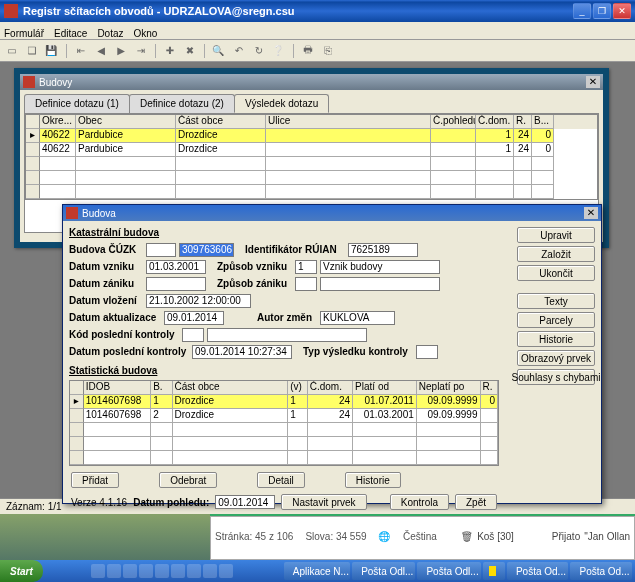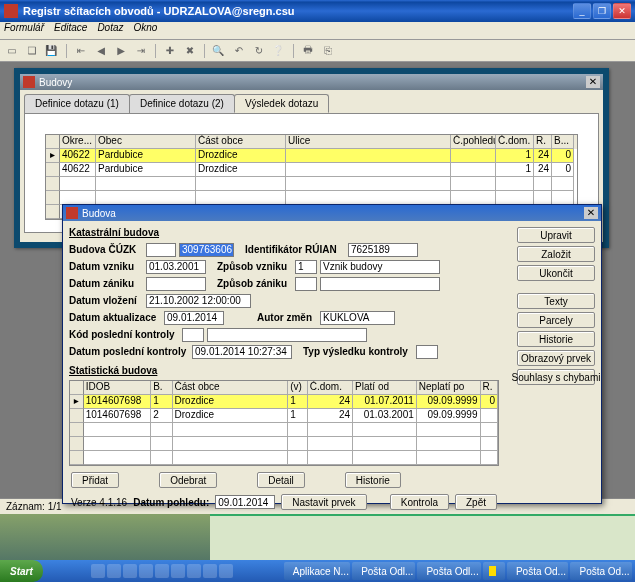--- a/index.html
+++ b/index.html
@@ -3,21 +3,21 @@
 <meta charset="utf-8">
 <style>
   * { box-sizing: border-box; margin: 0; padding: 0; font-family: Tahoma, Arial, sans-serif; font-size: 10px; }
   body { background: #3b6ea5; width: 635px; height: 582px; overflow: hidden; position: relative; }
   .win-titlebar { height: 22px; background: linear-gradient(to bottom,#2a6ad2,#0d47a1 10%,#2a6ad2 50%,#0d47a1); color: #fff; display: flex; align-items: center; padding: 0 4px; }
   .win-titlebar .icon { width: 14px; height: 14px; background: #c0392b; margin-right: 5px; }
   .win-titlebar .title { flex: 1; font-weight: bold; font-size: 11px; white-space: nowrap; overflow: hidden; }
   .win-ctrls { display: flex; gap: 2px; }
   .win-ctrls span { width: 18px; height: 16px; background: linear-gradient(#5b8ee0,#2a6ad2); border: 1px solid #fff2; display: flex; align-items: center; justify-content: center; color: #fff; border-radius: 2px; font-size: 9px; cursor: pointer; }
   .win-ctrls .close { background: linear-gradient(#e77,#c33); }
-  .menubar { height: 18px; background: #ece9d8; display: flex; align-items: flex-start; padding: 0 4px; gap: 10px; border-bottom: 1px solid #999; font-style: italic; }
+  .menubar { height: 18px; background: #ece9d8; display: flex; align-items: flex-end; padding: 0 4px; gap: 10px; border-bottom: 1px solid #999; }
   .menubar span { cursor: pointer; }
   .toolbar { height: 22px; background: #ece9d8; display: flex; align-items: center; padding: 0 4px; gap: 4px; border-bottom: 1px solid #999; }
   .tbicon { width: 16px; height: 16px; display: inline-flex; align-items: center; justify-content: center; color: #666; cursor: pointer; }
   .tbsep { width: 1px; height: 14px; background: #aaa; margin: 0 2px; }
   .workspace { position: absolute; top: 62px; left: 0; right: 0; bottom: 22px; background: #7a7a7a; }
   .status-line { position: absolute; bottom: 68px; left: 0; right: 0; height: 16px; background: #ece9d8; color: #000; padding: 0 6px; display: flex; align-items: center; font-size: 10px; border-top:1px solid #888;}
   .status-line .right { margin-left: auto; font-size: 9px; color:#555; }
   .bottom-area { position:absolute; bottom:22px; left:0; right:0; height:46px; background:#d9e6c9; border-top:2px solid #3a6; }
   .bottom-area .inner { position:absolute; left:210px; top:0; right:0; bottom:0; background:#fff; border:1px solid #aaa; padding:2px 4px; display:flex; flex-direction:column; }
   .bottom-area .inforow { display:flex; gap:8px; color:#555; font-size:9px; align-items:center; justify-content:space-between;}
@@ -32,21 +32,21 @@
 
   
   .mdi1 { position:absolute; top:6px; left:14px; width:595px; height:180px; background:#ece9d8; border:6px solid #0c4a6e; box-shadow:1px 1px 3px #0006; }
   .mdi-title { height:16px; background:linear-gradient(#9ab,#6a7a8a); color:#fff; display:flex; align-items:center; padding:0 3px; font-size:10px; }
   .mdi-title .mico { width:12px; height:12px; background:#c0392b; margin-right:4px;}
   .mdi-title .x { margin-left:auto; width:14px; height:12px; background:#ccc; color:#000; text-align:center; cursor:pointer; line-height:12px;}
   .tabs { display:flex; padding:4px 4px 0; gap:0; background:#ece9d8;}
   .tab { padding:3px 10px; background:#ece9d8; border:1px solid #888; border-bottom:none; border-radius:3px 3px 0 0; cursor:pointer; margin-right:-1px; position:relative;}
   .tab.active { background:#ece9d8; border-bottom:1px solid #ece9d8; z-index:2; }
   .tab.inactive { background:#ddd; }
-  .tabpanel { margin:0 4px 4px; border:1px solid #888; height:120px; background:#fff; padding:20px;}
+  .tabpanel { margin:0 4px 4px; border:1px solid #888; height:120px; background:#fff; padding:0;}
   .grid { border:1px solid #888; font-size:10px; }
   .grid-row { display:flex; height:14px; }
   .grid-hdr { background:#ece9d8; }
   .grid-cell { border-right:1px solid #aaa; border-bottom:1px solid #aaa; padding:0 2px; overflow:hidden; white-space:nowrap; background:#fff; text-align:left;}
   .grid-hdr .grid-cell { background:#ece9d8; font-weight:normal; }
   .grid-row.sel .grid-cell { background:#ffff66; }
   .rowmark { width:14px; background:#ece9d8 !important; border-right:1px solid #888; color:#000; text-align:center;}
 
   
   .dlg { position:absolute; top:142px; left:62px; width:540px; height:300px; background:#ece9d8; border:1px solid #0a246a; box-shadow:2px 2px 6px #0008; z-index:10; }
@@ -362,20 +362,38 @@
   </div>
 </div>
 
 <div class="status-line">
   <span>Záznam: 1/1</span>
   <span class="right"></span>
 </div>
 
 <div class="bottom-area">
   <div class="imgplace"></div>
+  <div class="inner">
+    <div style="height:12px"></div>
+    <div class="inforow">
+      <div style="display:flex;gap:12px;">
+        <span>Stránka: 45 z 106</span>
+        <span>Slova: 34 559</span>
+        <span>🌐</span>
+        <span>Čeština</span>
+      </div>
+      <div class="icons">
+        <span>🗑</span>
+        <span>Koš [30]</span>
+        <span style="width:30px"></span>
+        <span>Přijato</span>
+        <span>"Jan Ollan</span>
+      </div>
+    </div>
+  </div>
 </div>
 
 <div class="taskbar">
   <div class="start">
     <span>Start</span>
   </div>
   <div class="ql">
     <span></span>
       <span></span>
       <span></span>

